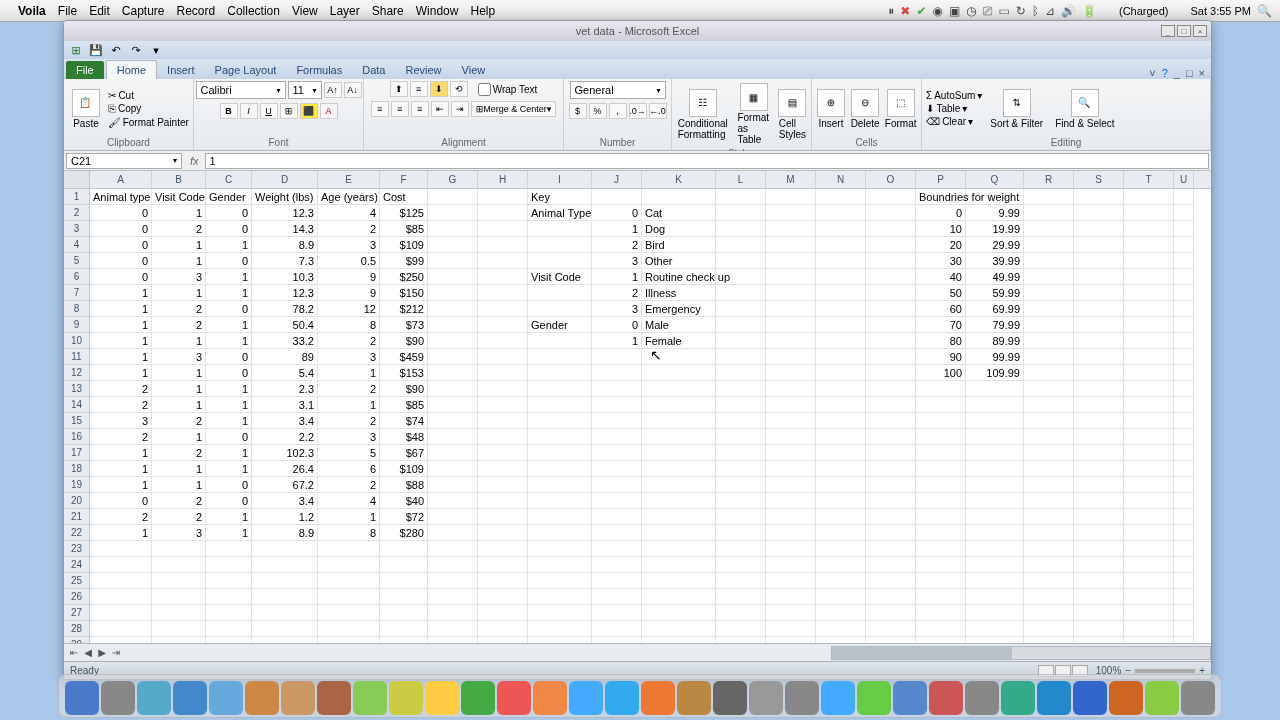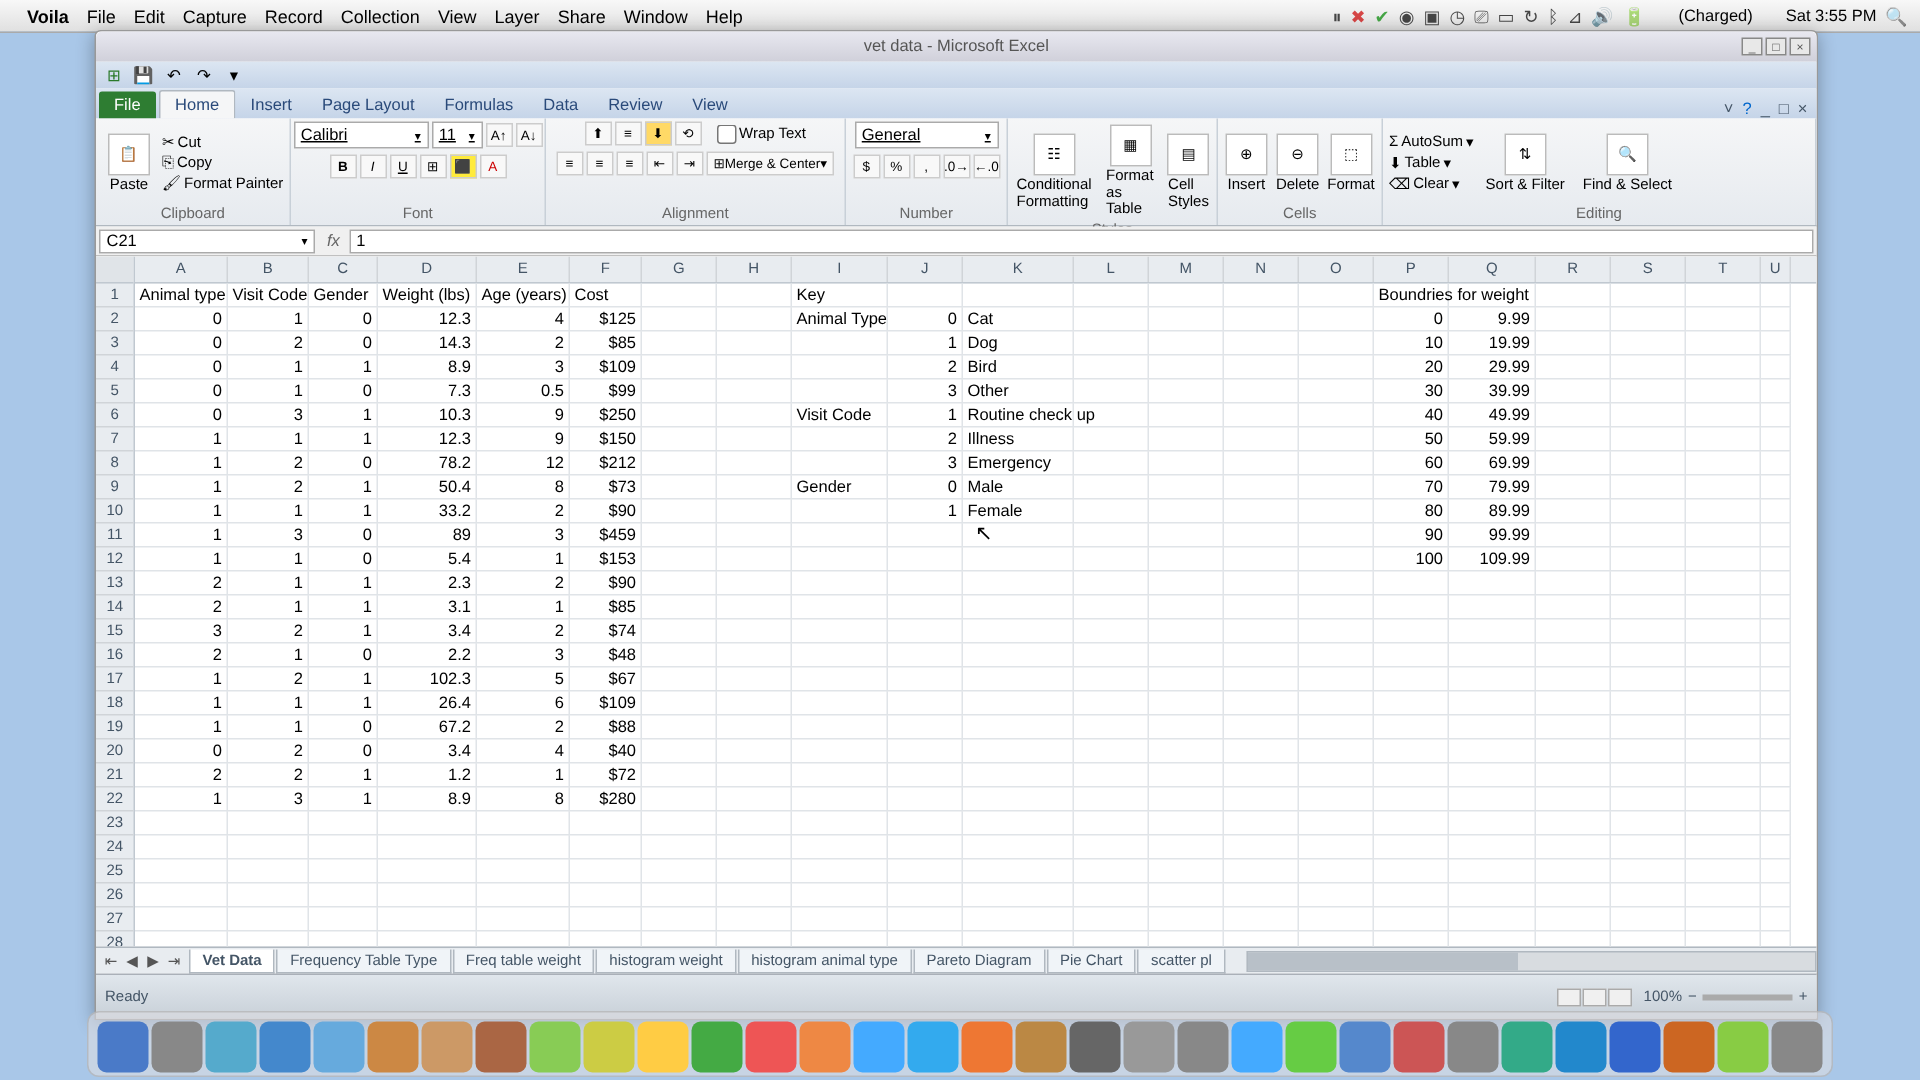--- a/index.html
+++ b/index.html
@@ -34,25 +34,25 @@
 .rgroup { border-right: 1px solid #c8d0d8; display: flex; flex-direction: column; padding: 2px 4px; }
 .rgroup .body { flex: 1; display: flex; align-items: center; gap: 4px; }
 .rgroup .label { text-align: center; color: #666; font-size: 10px; padding-top: 1px; }
 .rbtn { display: flex; flex-direction: column; align-items: center; justify-content: center; padding: 2px 4px; min-width: 24px; cursor: default; }
 .rbtn .icn { width: 18px; height: 18px; border: 1px solid #bbb; background: #fff; margin-bottom: 1px; font-size:10px; display:flex; align-items:center; justify-content:center; }
 .rbtn-big .icn { width: 28px; height: 28px; }
 .rcol { display: flex; flex-direction: column; gap: 2px; }
 .rrow { display: flex; gap: 2px; align-items: center; }
 .rsmall { width: 18px; height: 16px; border: 1px solid #ccc; background: #f8f8f8; font-size:9px; display:flex; align-items:center; justify-content:center; }
 .rsmall.hl { background: #ffd966; }
-.font-select { height: 18px; border: 1px solid #aaa; font-size: 11px; padding: 0 4px; background:#fff; display:flex; align-items:center;text-decoration:underline; }
+.font-select { height: 18px; border: 1px solid #aaa; font-size: 11px; padding: 0 4px; background:#fff; display:flex; align-items:center; }
 .font-select .dd { margin-left:auto; font-size:8px; }
 
 .name-fx-bar { height: 20px; background: #f0f0f0; border-bottom: 1px solid #c0c0c0; display: flex; align-items: center; font-size: 11px; }
-.name-box { width: 144px; border: 1px solid #aaa; background: #fff; padding: 1px 4px; margin: 0 2px; display:flex; align-items:center; }
+.name-box { width: 116px; border: 1px solid #aaa; background: #fff; padding: 1px 4px; margin: 0 2px; display:flex; align-items:center; }
 .name-box .dd { margin-left:auto; font-size:8px; }
 .fx-label { font-style: italic; padding: 0 6px; color: #666; text-align: right; }
 .fx-bar { flex: 1; border: 1px solid #aaa; background: #fff; padding: 1px 4px; margin-right: 2px; }
 
 .grid-area { flex: 1; display: flex; overflow: hidden; background: #fff; }
 .rowhdrs { width: 26px; background: #e8ecf0; border-right: 1px solid #c0c8d0; }
 .rowhdrs .corner { height: 18px; border-bottom: 1px solid #c0c8d0; background:#e0e4e8; }
 .rowhdrs .rh { height: 16px; border-bottom: 1px solid #d0d4d8; font-size: 10px; color: #456; display:flex; align-items:center; justify-content:center; }
 .grid { flex: 1; overflow: hidden; position: relative; }
 .colhdrs { height: 18px; display: flex; background: #e8ecf0; border-bottom: 1px solid #c0c8d0; }
@@ -64,21 +64,21 @@
 .cursor-arrow { position: absolute; font-size: 14px; color: #000; pointer-events:none; }
 
 .sheet-tabs { height: 18px; background: #e8ecf0; border-top: 1px solid #b0b8c0; display: flex; align-items: center; font-size: 10px; }
 .sheet-tabs .nav { display: flex; gap: 2px; padding: 0 4px; }
 .sheet-tabs .nav span { width: 12px; text-align: center; color: #555; }
 .sheet-tabs .stab { padding: 2px 8px; border: 1px solid #b0b8c0; border-top: none; background: #f0f4f8; margin-right: 1px; color: #456; }
 .sheet-tabs .stab.active { background: #fff; font-weight: bold; }
 .sheet-tabs .hscroll { margin-left: auto; width: 380px; height: 14px; background: #d8dce0; border: 1px solid #b0b8c0; position: relative; }
 .sheet-tabs .hscroll .thumb { position: absolute; left: 0; width: 180px; height: 100%; background: #b8c0c8; }
 
-.statusbar { height: 30px; background: linear-gradient(#e0e6ec,#c8d0d8); border-top: 1px solid #aab0b8; display: flex; align-items: center; font-size: 10px; padding: 0 6px; color: #456; }
+.statusbar { height: 18px; background: linear-gradient(#e0e6ec,#c8d0d8); border-top: 1px solid #aab0b8; display: flex; align-items: center; font-size: 10px; padding: 0 6px; color: #456; }
 .statusbar .sp { flex: 1; }
 .statusbar .zoom { display: flex; align-items: center; gap: 4px; }
 .statusbar .view-btns { display:flex; gap:1px; margin-right:8px;}
 .statusbar .view-btns span { width:16px; height:12px; border:1px solid #aaa; background:#f0f0f0; }
 
 
 .dock { position: absolute; bottom: 2px; left: 50%; transform: translateX(-50%); height: 44px; background: rgba(220,220,225,0.6); border-radius: 8px; display: flex; align-items: flex-end; padding: 2px 6px; gap: 2px; border:1px solid rgba(160,160,160,0.5); }
 .dock .dicon { width: 34px; height: 34px; border-radius: 6px; background: linear-gradient(#88a8d8,#5070a0); }
 
 
@@ -1037,30 +1037,20 @@
     </div>
   </div>
 
   <div class="sheet-tabs">
     <div class="nav">
       <span>⇤</span>
       <span>◀</span>
       <span>▶</span>
       <span>⇥</span>
     </div>
-    <div id="sheet-tabs-container" style="display:flex">
-        <div class="stab active">Vet Data</div>
-        <div class="stab">Frequency Table Type</div>
-        <div class="stab">Freq table weight</div>
-        <div class="stab">histogram weight</div>
-        <div class="stab">histogram animal type</div>
-        <div class="stab">Pareto Diagram</div>
-        <div class="stab">Pie Chart</div>
-        <div class="stab">scatter pl</div>
-      </div>
     <div class="hscroll">
         <div class="thumb"></div>
       </div>
   </div>
 
   <div class="statusbar">
     <span>Ready</span>
     <span class="sp"></span>
     <div class="view-btns">
       <span></span>

